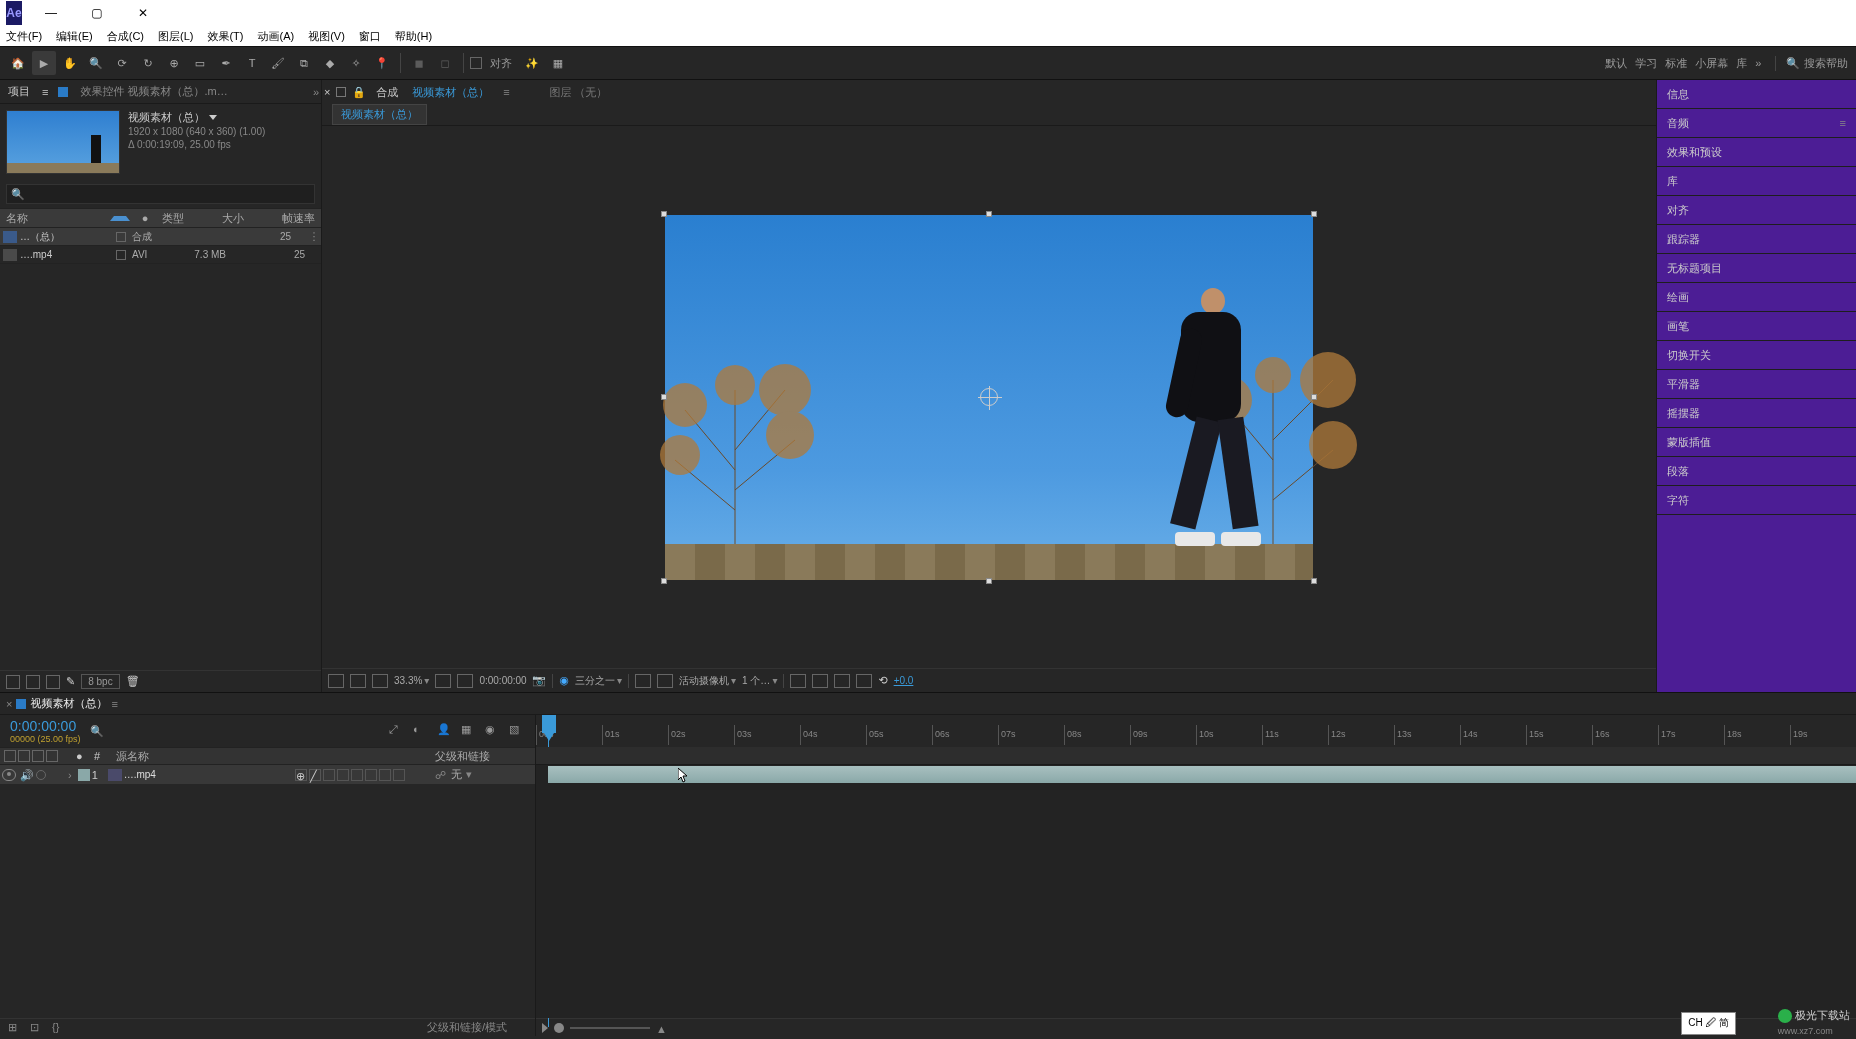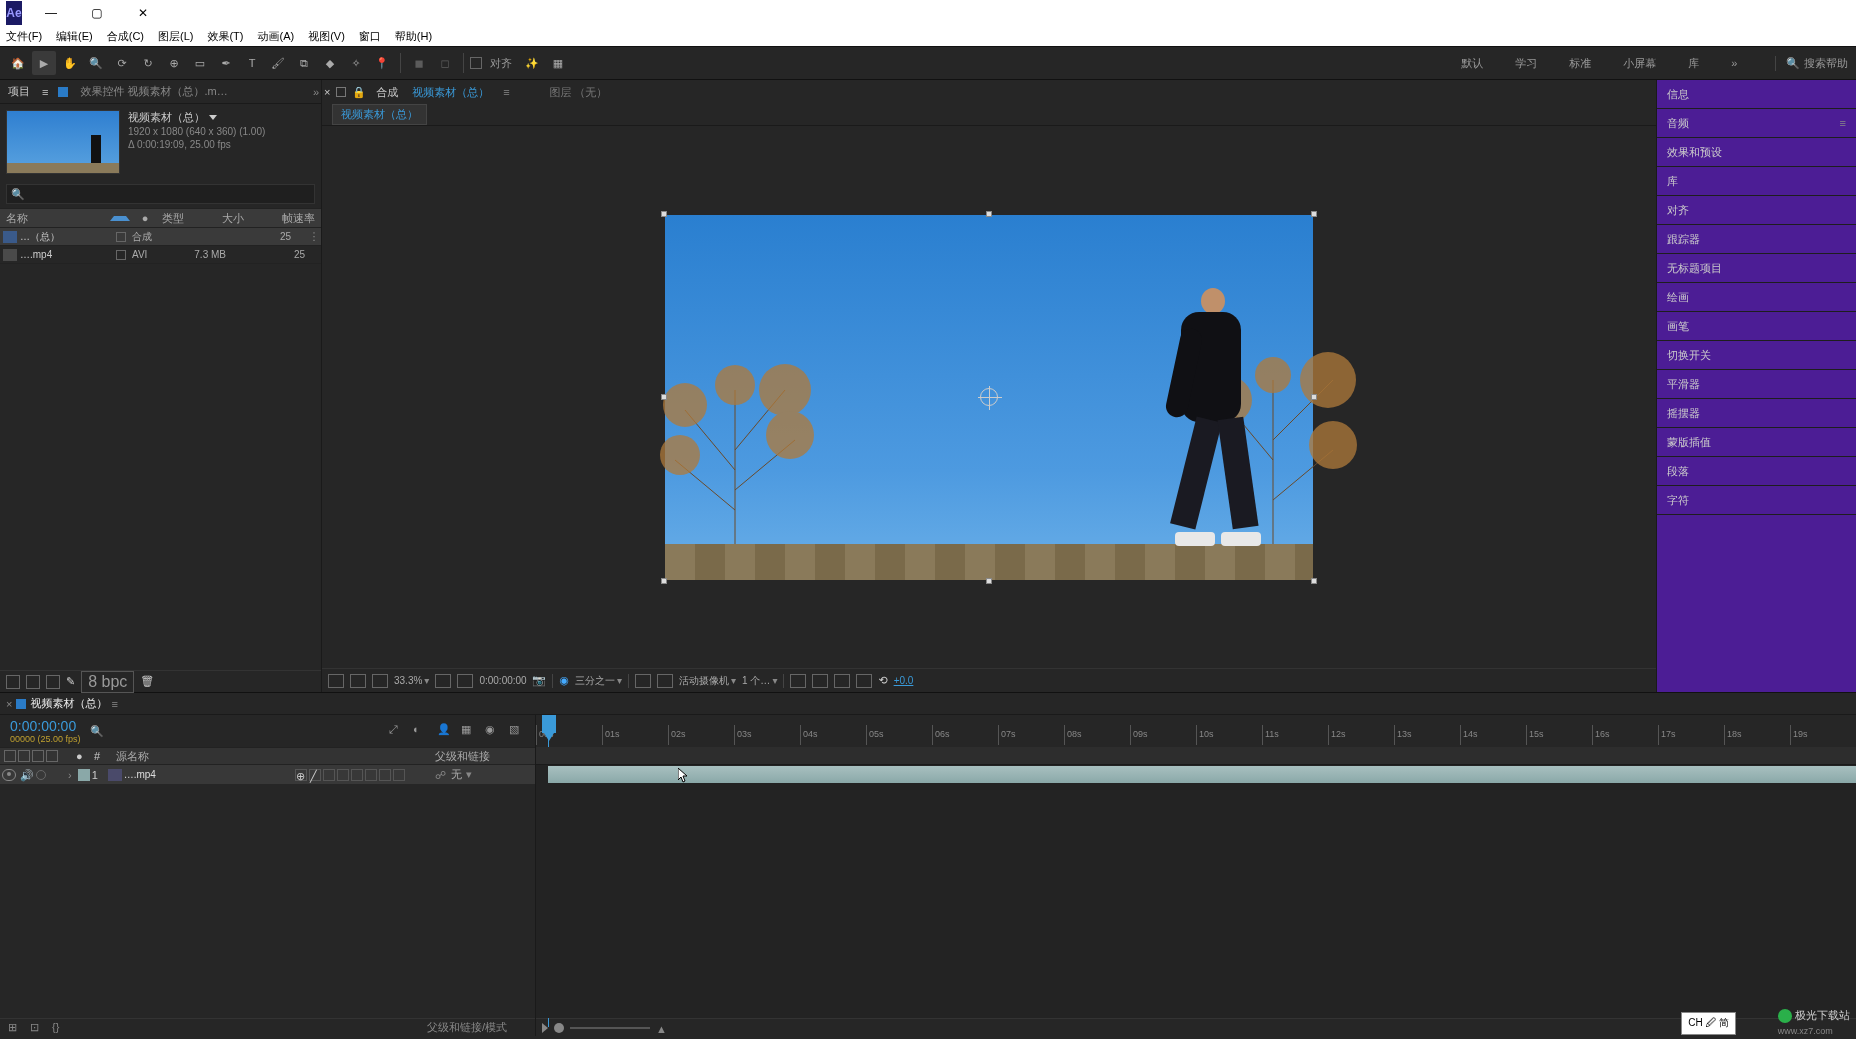--- a/index.html
+++ b/index.html
@@ -7,21 +7,21 @@
 .titlebar { height:26px; background:#fff; display:flex; align-items:center; color:#000; }
 .titlebar .logo { width:16px; height:24px; background:#1b1a64; color:#9999ff; font-weight:bold; font-size:12px; display:flex; align-items:center; justify-content:center; margin:0 6px; }
 .titlebar .title { color:#000; flex:1; }
 .titlebar .winbtn { width:46px; height:26px; display:flex; align-items:center; justify-content:center; color:#000; font-size:12px; }
 .menubar { height:20px; background:#fff; display:flex; align-items:center; padding-left:6px; gap:14px; }
 .menubar span { color:#000; font-size:11px; }
 .toolbar { height:34px; background:#262626; border-top:1px solid #111; border-bottom:1px solid #111; display:flex; align-items:center; padding:0 6px; gap:2px; position:relative;}
 .toolbar .tool { width:24px; height:24px; display:flex; align-items:center; justify-content:center; color:#aaa; border-radius:2px; }
 .toolbar .tool.active { background:#3a3a3a; }
 .toolbar .sep { width:1px; height:20px; background:#444; margin:0 4px; }
-.toolbar .right { position:absolute; right:8px; display:flex; gap:32px; align-items:center;}
+.toolbar .right { position:absolute; right:8px; display:flex; gap:8px; align-items:center;}
 .toolbar .right span { color:#999; font-size:11px; }
 .toolbar .search { display:flex; align-items:center; gap:4px; border-left:1px solid #444; padding-left:10px; margin-left:6px;}
 .toolbar .cb { width:12px; height:12px; border:1px solid #666; display:inline-block;}
 .toolbar .lab { color:#999; margin:0 6px;}
 .main { display:flex; height:612px; }
 .project { width:322px; background:#262626; border-right:1px solid #1a1a1a; display:flex; flex-direction:column; }
 .panel-tabs { height:24px; display:flex; align-items:center; padding:0 2px; gap:6px; border-bottom:1px solid #1a1a1a;}
 .panel-tabs .tab { padding:2px 6px; color:#ccc; }
 .panel-tabs .closex { color:#888; margin-left:auto;}
 .panel-tabs .box { width:10px; height:10px; border:1px solid #777; }
@@ -50,21 +50,21 @@
 .proj-row .ic.avi{ background:#4a4a4a;}
 .proj-row .nm{ width:90px; color:#ccc; font-size:10px;}
 .proj-row .tag{ width:22px; display:flex; justify-content:center;}
 .proj-row .tagbox{ width:10px;height:10px;border:1px solid #666;}
 .proj-row .type{ width:50px; font-size:10px; color:#aaa;}
 .proj-row .size{ width:44px; text-align:right;font-size:10px; color:#aaa;}
 .proj-row .fr{ flex:1; text-align:right;font-size:10px; color:#aaa; padding-right:16px;}
 .proj-row .end{ width:14px;height:14px; color:#888; text-align:center;}
 .proj-foot { margin-top:auto; height:22px; background:#262626; display:flex; align-items:center; gap:6px; padding:0 6px; border-top:1px solid #333;}
 .proj-foot .fic{ width:14px;height:14px; border:1px solid #666;}
-.proj-foot .bpc{ color:#999; font-size:16px; border:1px solid #555; padding:1px 6px;}
+.proj-foot .bpc{ color:#999; font-size:10px; border:1px solid #555; padding:1px 6px;}
 .center { flex:1; background:#1e1e1e; display:flex; flex-direction:column; position:relative;}
 .center-tabs { height:24px; display:flex; align-items:center; gap:6px; padding:0 2px; background:#262626;}
 .center-tabs .ct{ color:#ccc; padding:2px 4px;}
 .center-tabs .ct.link{ color:#3a9ad9;}
 .center-tabs .dim{ color:#777;font-family:Liberation Serif, serif;}
 .center-tabs .menuic{ color:#888; margin-left:4px;}
 .flow-tabs{ height:22px; display:flex; align-items:center; padding-left:10px; background:#262626; border-bottom:1px solid #1a1a1a;}
 .flow-tabs .ft{ padding:2px 8px; background:#333; color:#3a9ad9; border:1px solid #444; font-size:11px;}
 .viewer { flex:1; background:#262626; position:relative; display:flex; align-items:center; justify-content:center;}
 .canvas { width:648px; height:365px; position:relative;}

